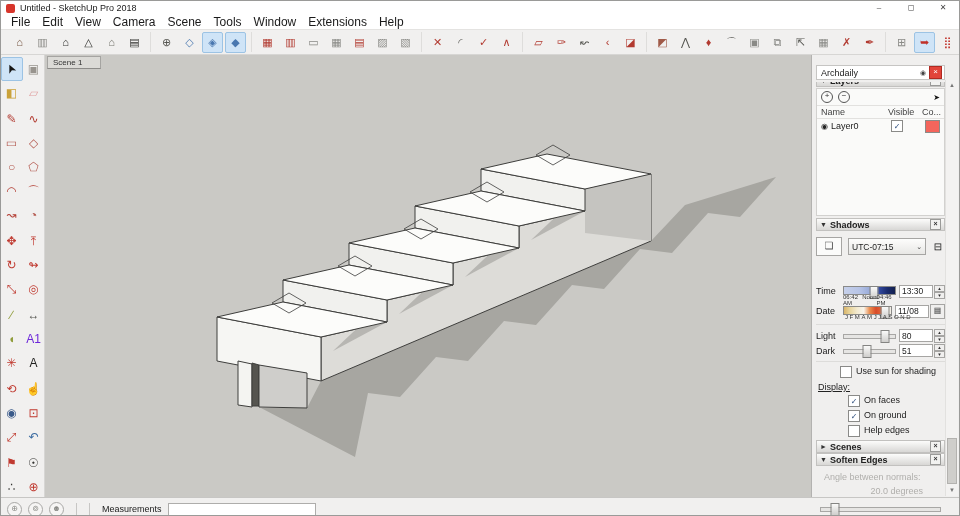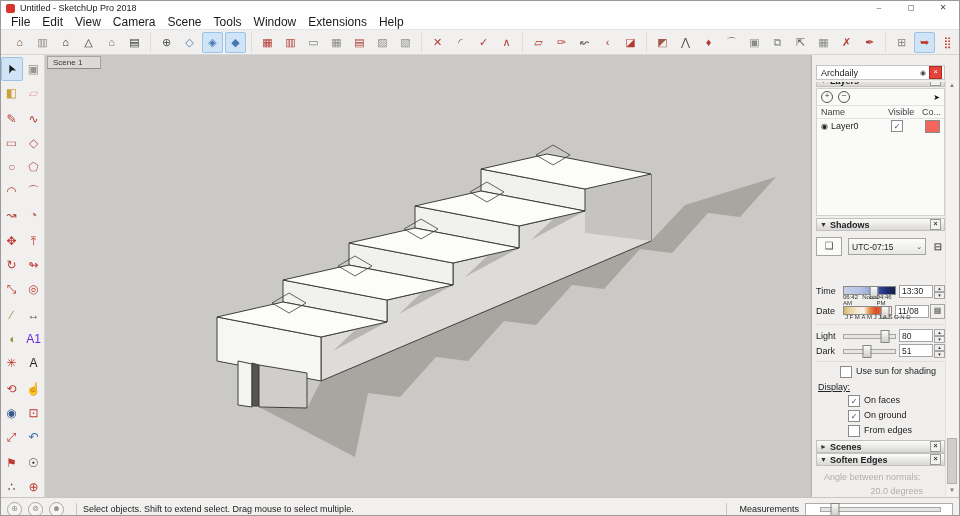--- a/index.html
+++ b/index.html
@@ -504,21 +504,21 @@
           <div class="cbrow">
             <span class="cb">✓</span>
             <span>On faces</span>
           </div>
           <div class="cbrow">
             <span class="cb">✓</span>
             <span>On ground</span>
           </div>
           <div class="cbrow">
             <span class="cb"></span>
-            <span>From edges</span>
+            <span>Help edges</span>
           </div>
         </div>
     </div>
 
     <div class="panel-header" style="margin-top:3px;">
       <span class="tri">►</span>
       <span>Scenes</span>
       <div class="panel-close">×</div>
     </div>
 
@@ -553,17 +553,16 @@
   </div>
 </div>
 
 <div class="statusbar">
   <span style="display:flex;">
       <div class="st-icon">⊕</div>
       <div class="st-icon">⊚</div>
       <div class="st-icon">☻</div>
     </span>
   <div class="st-div"></div>
-  <span class="st-msg">Select objects. Shift to extend select. Drag mouse to select multiple.</span>
   <div class="st-div"></div>
   <span class="meas-label">Measurements</span>
   <input class="meas-input" readonly="" value="" style="">
 </div>
 
 </body></html>

